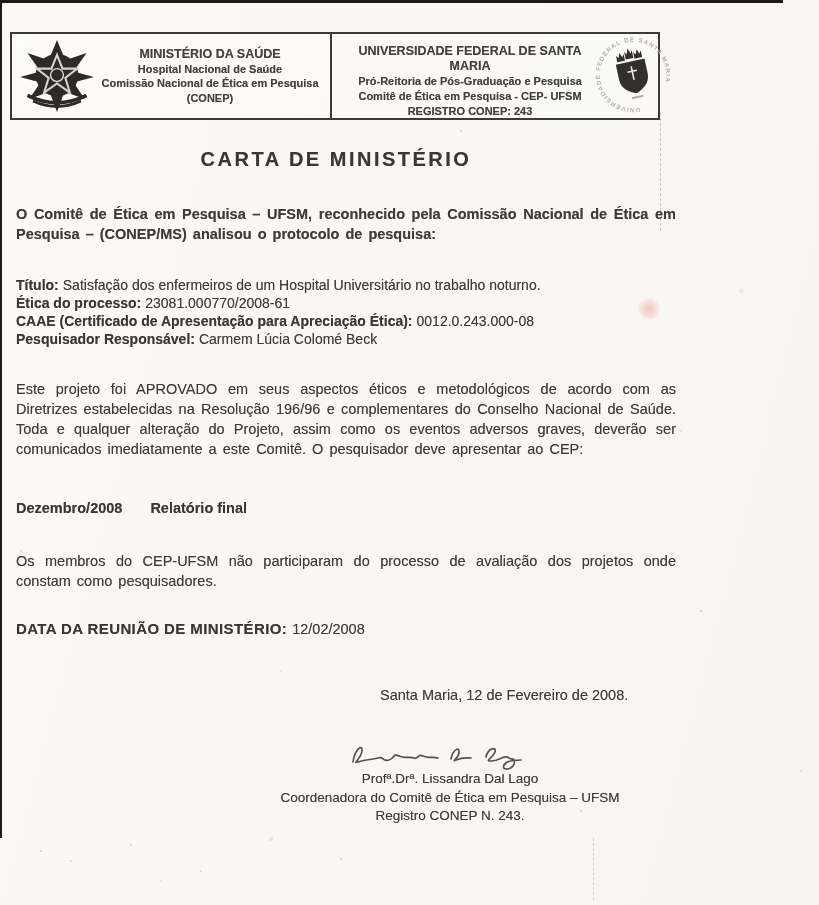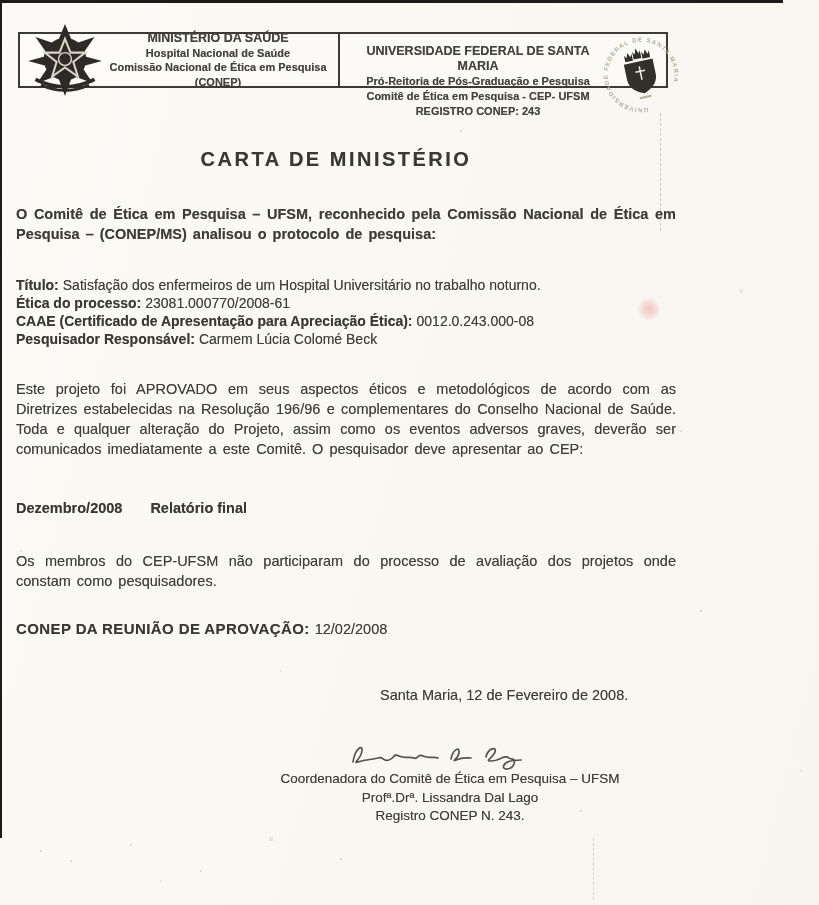--- a/index.html
+++ b/index.html
@@ -26,21 +26,21 @@
       160px 20px 0 rgba(120,115,105,.2), 230px -12px 0 1px rgba(120,115,105,.12),
       300px 8px 0 rgba(120,115,105,.18), 120px 30px 0 rgba(120,115,105,.15),
       420px -720px 0 rgba(120,115,105,.18), 660px -240px 0 rgba(120,115,105,.2),
       700px -560px 0 1px rgba(150,140,125,.14), 540px -40px 0 rgba(120,115,105,.18),
       -20px -300px 0 rgba(120,115,105,.15), 640px -420px 0 rgba(120,115,105,.16),
       240px -180px 0 rgba(120,115,105,.12), 760px -80px 0 rgba(120,115,105,.15);}
   .smudge{position:absolute;left:638px;top:298px;width:22px;height:22px;border-radius:50%;
     background:radial-gradient(circle,rgba(228,150,138,.5) 0%,rgba(228,150,138,.18) 55%,transparent 75%);}
   
   .header-box{
-    position:absolute;left:18px;top:32px;width:650px;height:56px;
+    position:absolute;left:10px;top:32px;width:650px;height:88px;
     border:2px solid #3c3a37;display:flex;background:rgba(255,255,255,.35);
   }
   .header-left{width:320px;border-right:2px solid #3c3a37;display:flex;align-items:center;}
   .header-left svg{margin-left:8px;flex:0 0 auto;}
   .hl-text{flex:1;text-align:center;font-weight:bold;font-size:11px;line-height:14.5px;color:#45423e;padding-right:4px;}
   .hl-text .l0{font-size:12.5px;}
   .header-right{flex:1;position:relative;text-align:center;font-weight:bold;font-size:11px;line-height:15px;color:#45423e;padding:10px 56px 0 6px;}
   .header-right .l0{font-size:12.5px;}
   .seal{position:absolute;right:-16px;top:0px;transform:rotate(-12deg);}
   
@@ -135,31 +135,31 @@
 
   <div class="para approval txt">Este projeto foi APROVADO em seus aspectos éticos e metodológicos de acordo com as Diretrizes estabelecidas na Resolução 196/96 e complementares do Conselho Nacional de Saúde. Toda e qualquer alteração do Projeto, assim como os eventos adversos graves, deverão ser comunicados imediatamente a este Comitê. O pesquisador deve apresentar ao CEP:</div>
 
   <div class="schedule txt">
     <span class="date">Dezembro/2008</span><span>Relatório final</span>
   </div>
 
   <div class="para members txt">Os membros do CEP-UFSM não participaram do processo de avaliação dos projetos onde constam como pesquisadores.</div>
 
   <div class="meeting txt">
-    <span class="b">CONEP DA REUNIÃO DE APROVAÇÃO:</span><span>12/02/2008</span>
+    <span class="b">DATA DA REUNIÃO DE MINISTÉRIO:</span><span>12/02/2008</span>
   </div>
 
   <div class="place-date txt">Santa Maria, 12 de Fevereiro de 2008.</div>
 
   <div class="sig-block txt">
     <svg width="210" height="36" viewBox="0 0 210 36">
       <g fill="none" stroke="#56504a" stroke-width="1.7" stroke-linecap="round">
         <path d="M8,26 C10,12 18,8 17,15 C16,23 7,28 13,26 C22,23 26,24 33,22 C39,20 37,26 44,24 C50,22 48,17 54,20 C60,23 64,20 69,22 C74,24 72,17 78,20 C84,23 88,20 93,22"></path>
         <path d="M106,23 C108,13 115,10 114,17 C113,23 106,26 111,24 C118,21 121,22 126,22"></path>
         <path d="M141,21 C143,12 152,10 150,16 C148,22 139,25 146,25 C155,25 159,18 164,22 C166,24 171,21 169,28 C167,34 156,35 159,29 C161,25 170,24 176,24"></path>
       </g>
     </svg>
+    <div>Profª.Drª. Lissandra Dal Lago</div>
     <div>Coordenadora do Comitê de Ética em Pesquisa – UFSM</div>
-    <div>Profª.Drª. Lissandra Dal Lago</div>
     <div>Registro CONEP N. 243.</div>
   </div>
 
 </div>
 
 </body></html>

